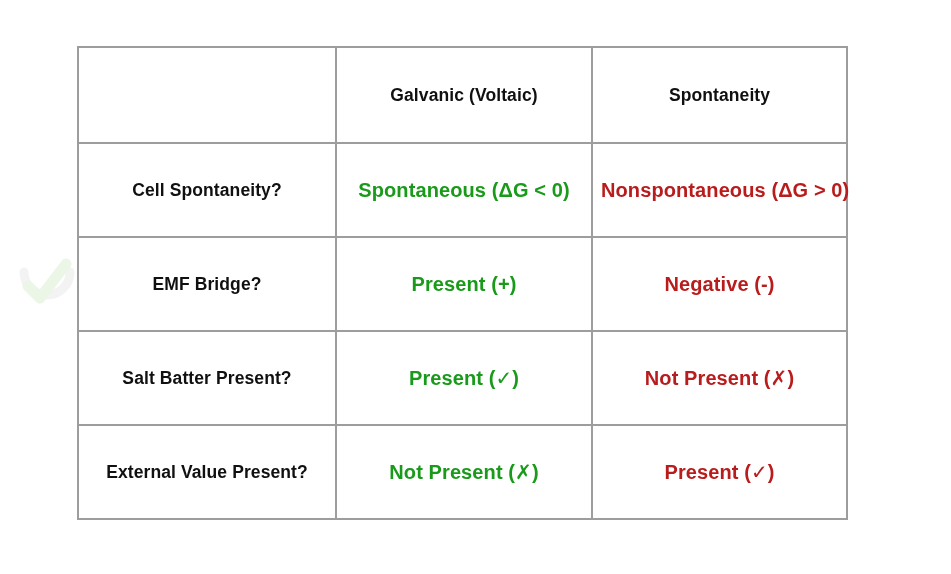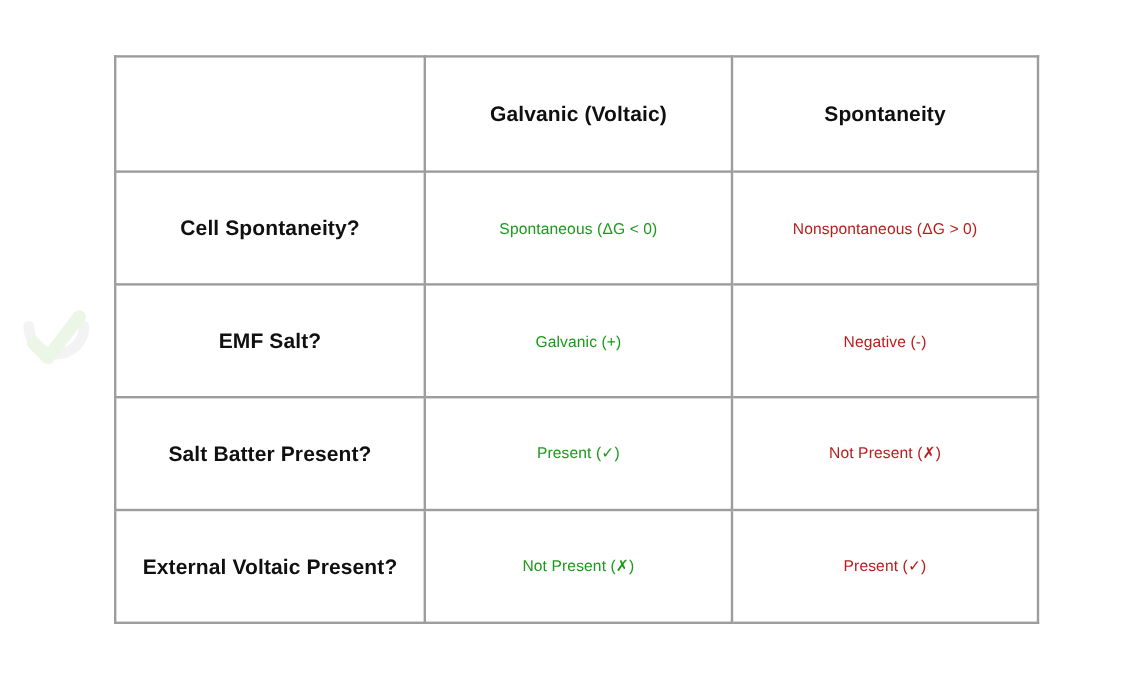--- a/index.html
+++ b/index.html
@@ -25,21 +25,21 @@
     width: 66px;
     height: 62px;
     opacity: 0.30;
     pointer-events: none;
   }
   #watermark svg { display: block; width: 100%; height: 100%; }
 
   
   #comparison-table-wrap {
     position: absolute;
-    left: 95px;
+    left: 77px;
     top: 46px;
     width: 698px;
     height: 473px;
   }
   table.comparison {
     width: 769px;
     height: 473px;
     border-collapse: collapse;
     table-layout: fixed;
     background: #ffffff;
@@ -68,22 +68,22 @@
     color: #101010;
     letter-spacing: 0.1px;
   }
   .row-label {
     font-size: 17.5px;
     font-weight: bold;
     color: #101010;
     letter-spacing: 0.1px;
   }
   .value-cell {
-    font-size: 13px;
-    font-weight: normal;
+    font-size: 20px;
+    font-weight: bold;
     letter-spacing: 0.1px;
     white-space: nowrap;
   }
   .value-galvanic   { color: #1a9a1a; }
   .value-electrolytic { color: #b91c1c; }
 </style>
 </head>
 <body>
 
 <div id="watermark">
@@ -107,31 +107,31 @@
         <td class="col-header">Spontaneity</td>
       </tr>
 
       <tr class="data-row">
         <td class="row-label">Cell Spontaneity?</td>
         <td class="value-cell value-galvanic">Spontaneous (ΔG &lt; 0)</td>
         <td class="value-cell value-electrolytic">Nonspontaneous (ΔG &gt; 0)</td>
       </tr>
 
       <tr class="data-row">
-        <td class="row-label">EMF Salt?</td>
-        <td class="value-cell value-galvanic">Galvanic (+)</td>
+        <td class="row-label">EMF Bridge?</td>
+        <td class="value-cell value-galvanic">Present (+)</td>
         <td class="value-cell value-electrolytic">Negative (-)</td>
       </tr>
 
       <tr class="data-row">
         <td class="row-label">Salt Batter Present?</td>
         <td class="value-cell value-galvanic">Present (✓)</td>
         <td class="value-cell value-electrolytic">Not Present (✗)</td>
       </tr>
 
       <tr class="data-row">
-        <td class="row-label">External Voltaic Present?</td>
+        <td class="row-label">External Value Present?</td>
         <td class="value-cell value-galvanic">Not Present (✗)</td>
         <td class="value-cell value-electrolytic">Present (✓)</td>
       </tr>
     </tbody>
   </table>
 </div>
 
 </body></html>

